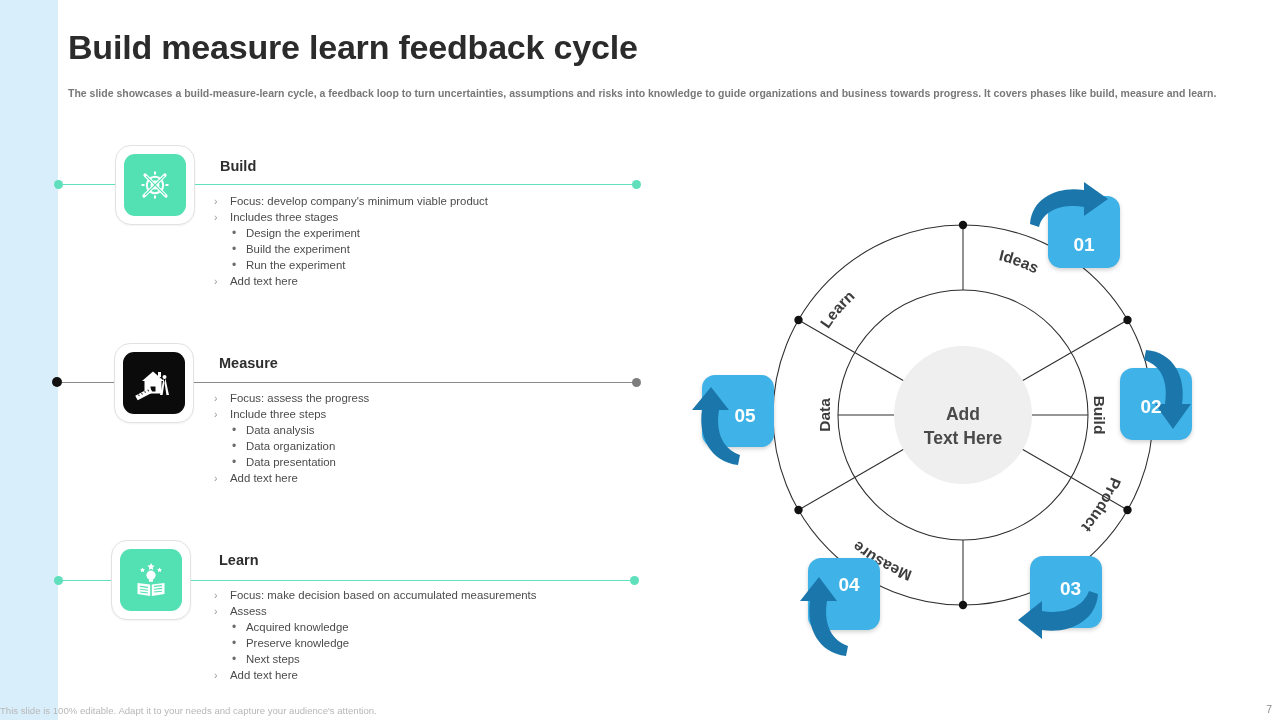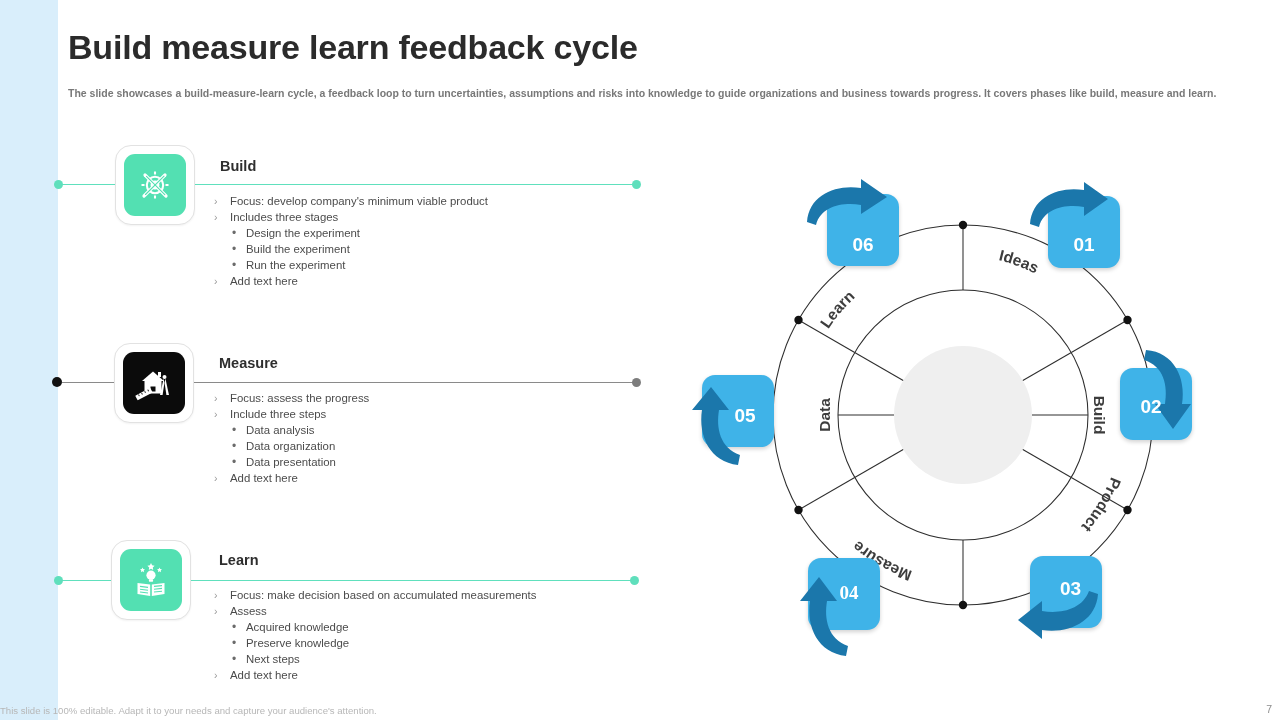--- a/index.html
+++ b/index.html
@@ -368,20 +368,24 @@
         <textPath href="#arc04" startOffset="6%">Measure</textPath>
       </text>
       <text font-family="Liberation Sans, sans-serif" font-size="15.5" font-weight="bold" fill="#3d3d3d">
         <textPath href="#arc06" startOffset="22%">Learn</textPath>
       </text>
 
       <text x="404" y="255" font-family="Liberation Sans, sans-serif" font-size="15.5" font-weight="bold" fill="#3d3d3d" text-anchor="middle" transform="rotate(90 404 255)">Build</text>
       <text x="140" y="255" font-family="Liberation Sans, sans-serif" font-size="15.5" font-weight="bold" fill="#3d3d3d" text-anchor="middle" transform="rotate(-90 140 255)">Data</text>
     </svg>
 
+    <div class="center-text" style="left:203px; top:242px; width:140px;">
+      <div>Add</div>
+      <div>Text Here</div>
+    </div>
 
     <div class="badge" style="left:358px; top:36px;text-decoration:underline;">
       <svg class="arrow" style="left:-22px; top:-16px;" width="86" height="52" viewBox="0 0 86 52">
         <path d="M4 44 C6 16 34 6 58 10 L58 2 L82 19 L58 36 L58 27 C40 24 18 28 13 47 Z" fill="#1b77ab"></path>
       </svg>
       <div class="num" style="top:38px;">01</div>
     </div>
 
     <div class="badge" style="left:430px; top:208px;">
       <svg class="arrow" style="left:18px; top:-22px;" width="58" height="88" viewBox="0 0 58 88">
@@ -394,35 +398,29 @@
       <svg class="arrow" style="left:-16px; top:28px;" width="88" height="58" viewBox="0 0 88 58">
         <path d="M84 10 C82 38 54 50 28 46 L28 55 L4 36 L28 17 L28 27 C46 30 68 26 75 7 Z" fill="#1b77ab"></path>
       </svg>
       <div class="num" style="top:22px;padding-left:9px;">03</div>
     </div>
 
     <div class="badge" style="left:118px; top:398px;">
       <svg class="arrow" style="left:-12px; top:16px;" width="58" height="86" viewBox="0 0 58 86">
         <path d="M50 82 C22 79 10 53 14 27 L4 27 L23 3 L41 27 L31 27 C28 45 32 65 52 72 Z" fill="#1b77ab"></path>
       </svg>
-      <div class="num" style="top:24px; left:10px;font-family:Liberation Serif, serif;">04</div>
+      <div class="num" style="top:16px; left:10px;">04</div>
     </div>
 
     <div class="badge" style="left:12px; top:215px;">
       <svg class="arrow" style="left:-14px; top:10px;" width="58" height="84" viewBox="0 0 58 84">
         <path d="M50 80 C22 77 10 51 14 25 L4 25 L23 2 L41 25 L31 25 C28 43 32 63 52 70 Z" fill="#1b77ab"></path>
       </svg>
       <div class="num" style="top:30px; left:14px;">05</div>
     </div>
 
-    <div class="badge" style="left:137px; top:34px;">
-      <svg class="arrow" style="left:-24px; top:-18px;" width="88" height="54" viewBox="0 0 88 54">
-        <path d="M4 46 C6 18 34 8 58 12 L58 3 L84 21 L58 38 L58 29 C40 26 18 30 13 49 Z" fill="#1b77ab"></path>
-      </svg>
-      <div class="num" style="top:40px;">06</div>
-    </div>
 
   </div>
 
   <div class="footer-note">This slide is 100% editable. Adapt it to your needs and capture your audience's attention.</div>
   <div class="page-num">7</div>
 
 </div>
 
 </body></html>

